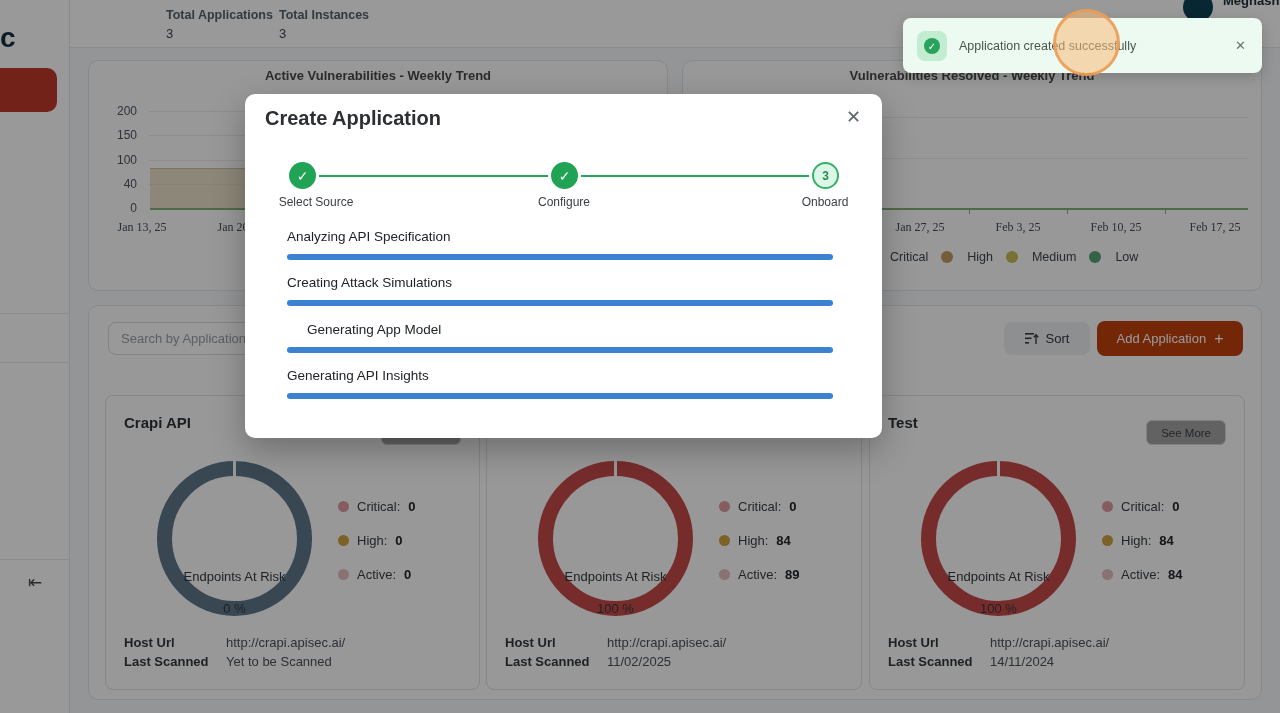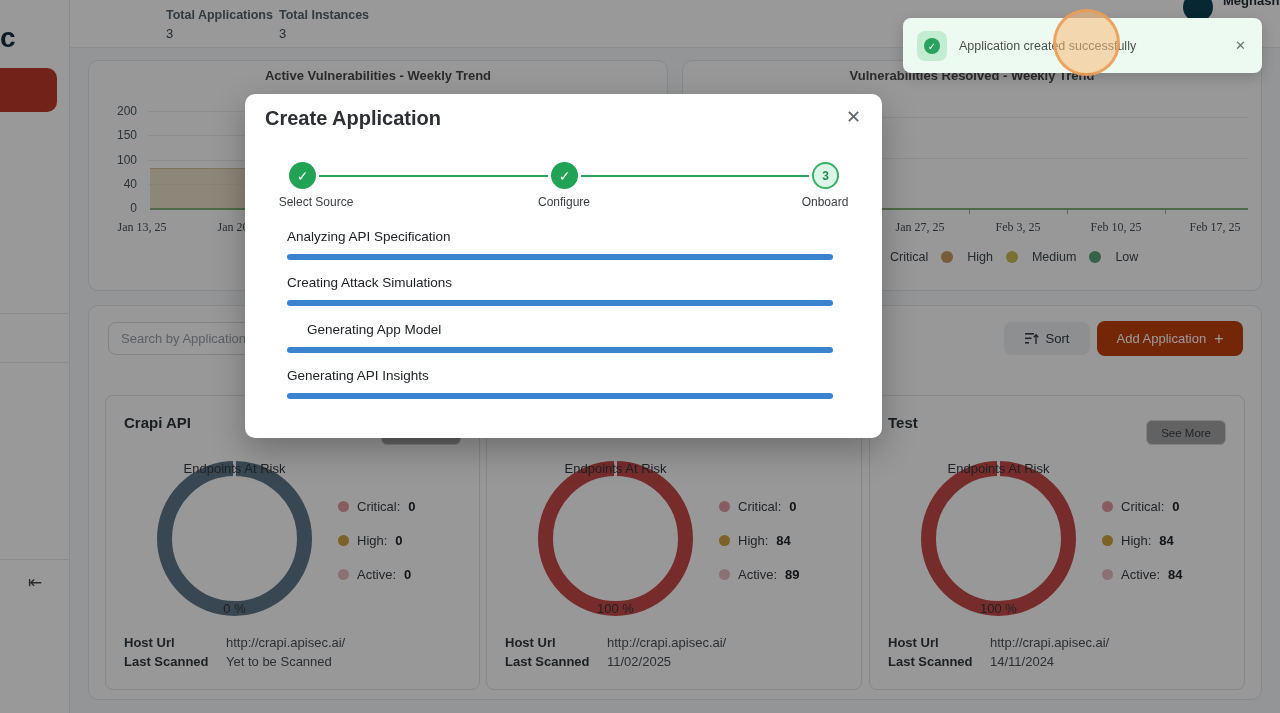--- a/index.html
+++ b/index.html
@@ -54,21 +54,21 @@
   .card1 { left:105px; width:375px; }
   .card2 { left:486px; width:376px; }
   .card3 { left:869px; width:376px; }
   .card-title { left:18px; top:18px; font-size:15px; font-weight:bold; color:#2f353a; }
   .see-more { right:18px; top:24px; height:25px; padding:0 14px; background:#a3a3a3; border:1px solid #d6d8dc; border-radius:6px; font-size:11.5px; color:#3c4248; cursor:pointer; }
   .donut-wrap { left:51px; top:65px; width:155px; height:155px; }
   .donut-ring { position:absolute; inset:0; border-radius:50%; border:15px solid #888; }
   .ring-slate { border-color:#5e7787; }
   .ring-red { border-color:#c74a4a; }
   .donut-notch { position:absolute; left:76px; top:-1px; width:3px; height:17px; background:#fdfdfe; }
-  .donut-center { position:absolute; inset:0; display:flex; flex-direction:column; align-items:center; justify-content:space-between; gap:17px; }
+  .donut-center { position:absolute; inset:0; display:flex; flex-direction:column; align-items:center; justify-content:flex-end; gap:17px; }
   .donut-label { font-size:13px; color:#33393e; }
   .donut-value { font-size:13px; color:#33393e; }
   .stats-col { left:232px; top:103px; display:flex; flex-direction:column; gap:19px; }
   .stat-row { display:flex; align-items:center; gap:8px; }
   .stat-dot { width:11px; height:11px; border-radius:50%; }
   .dot-critical { background:#e09aa2; } .dot-high { background:#cfa53e; } .dot-active { background:#e6bcc2; }
   .stat-text { font-size:13px; color:#3a3f44; }
   .stat-num { font-weight:bold; color:#202428; }
   .foot-label { left:18px; font-size:13px; font-weight:bold; color:#33393e; }
   .foot-value { left:120px; font-size:13px; color:#4b5157; }

